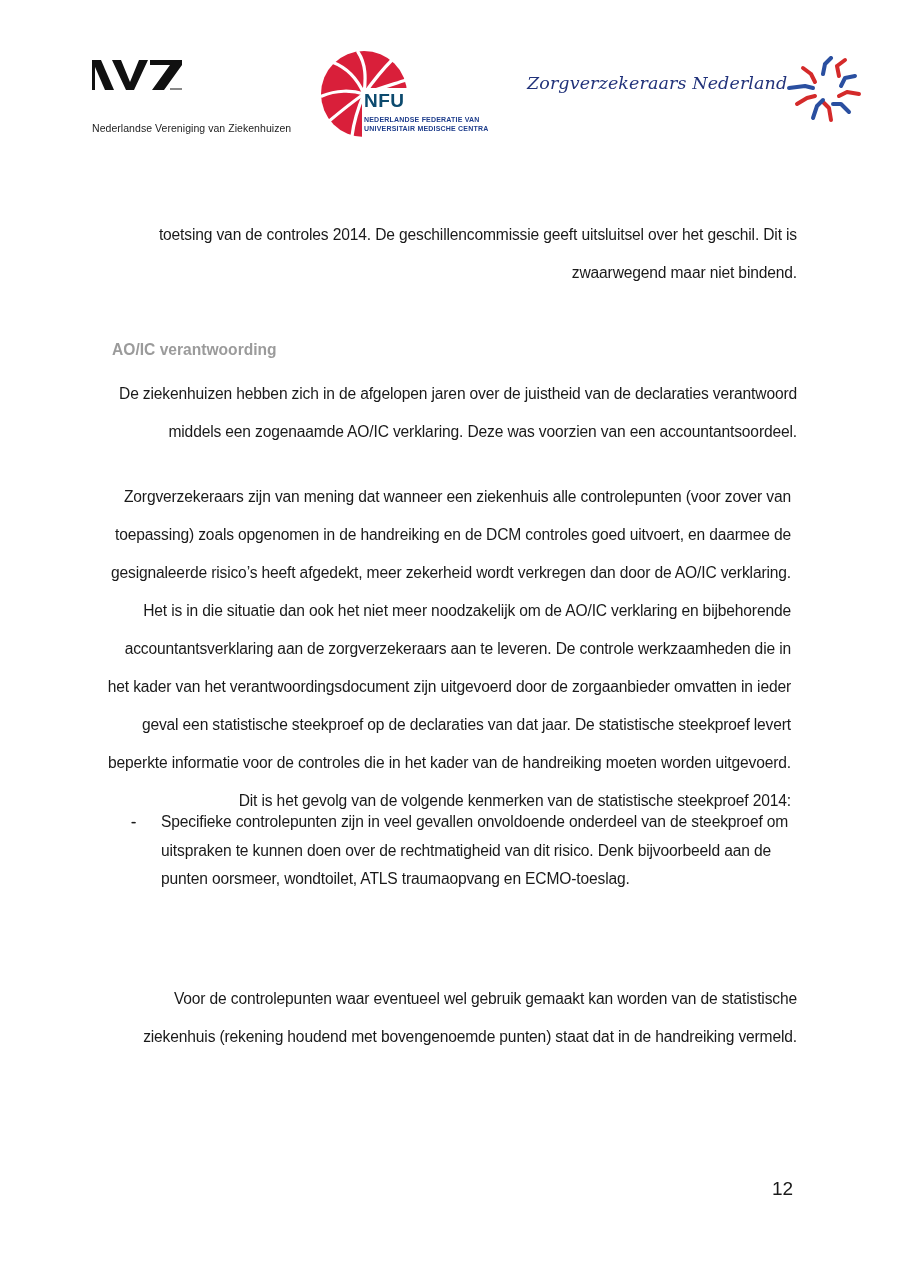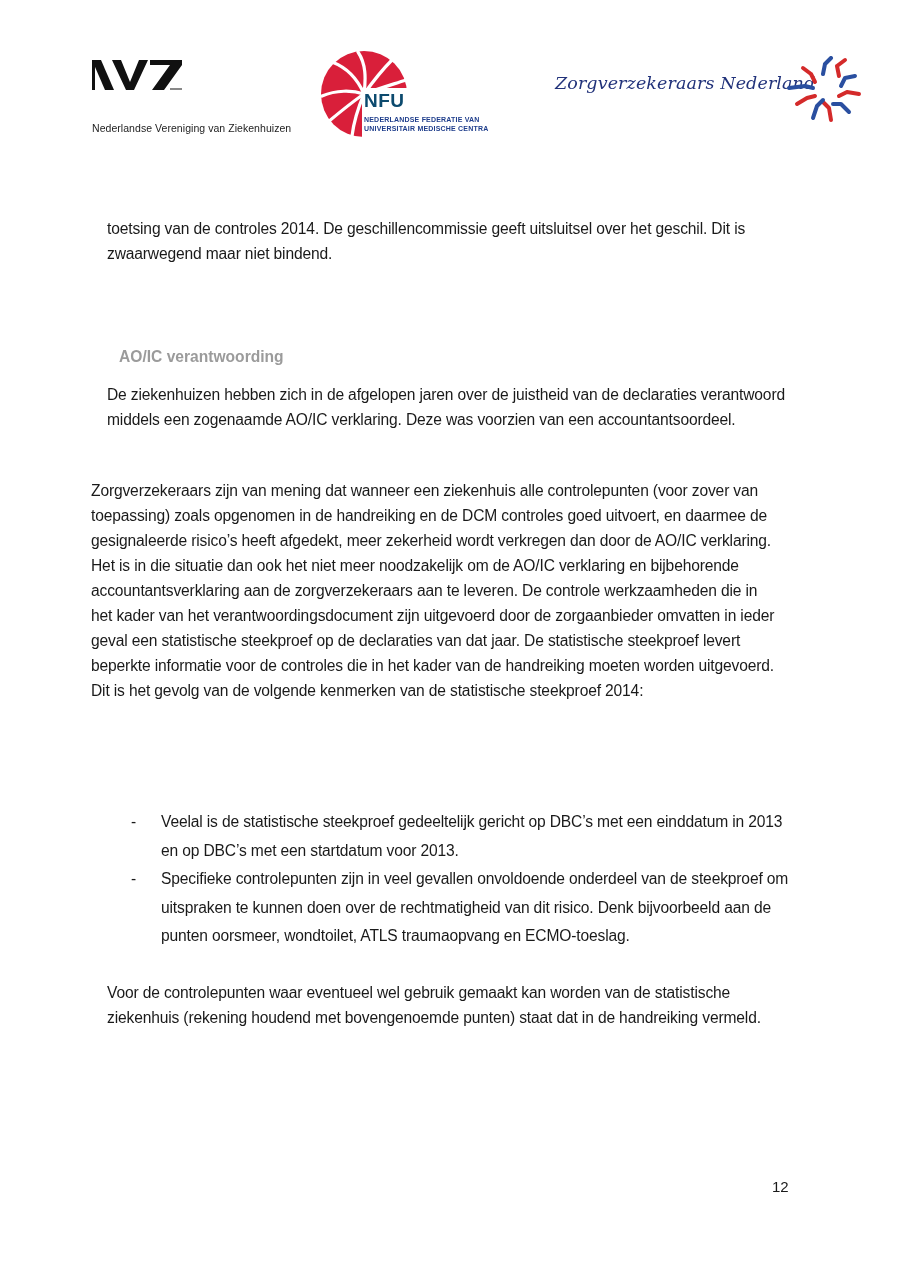--- a/index.html
+++ b/index.html
@@ -12,33 +12,33 @@
   .nvz-sub { position: absolute; left: 0; top: 64px; font-size: 10.5px; color: #222; white-space: nowrap; letter-spacing: 0.05px; text-align: right; }
 
   .logo-nfu { position: absolute; left: 318px; top: 50px; width: 210px; height: 92px; }
   .nfu-disc { position: absolute; left: 0; top: 0; }
   .nfu-name { position: absolute; left: 46px; top: 40px; font-size: 19px; font-weight: bold; color: #0c4a6e; letter-spacing: 0.5px; }
   .nfu-line1, .nfu-line2 { position: absolute; left: 46px; font-size: 7px; font-weight: bold; color: #1f3e8c; white-space: nowrap; letter-spacing: 0.2px; }
   .nfu-line1 { top: 66px; }
   .nfu-line2 { top: 75px; }
 
   .logo-zn { position: absolute; left: 527px; top: 56px; width: 340px; height: 70px; }
-  .zn-text { position: absolute; left: 0; top: 17px; font-family: "DejaVu Serif", serif; font-style: italic; font-size: 17.5px; color: #21327a; white-space: nowrap; letter-spacing: 0.1px; margin-left: 28px; }
+  .zn-text { position: absolute; left: 0; top: 17px; font-family: "DejaVu Serif", serif; font-style: italic; font-size: 17.5px; color: #21327a; white-space: nowrap; letter-spacing: 0.1px; }
   .zn-mark { position: absolute; left: 258px; top: 0; }
-  .p { font-size: 15.6px; line-height: 25px; margin: 0; letter-spacing: -0.15px; }
-  .heading { position: absolute; left: 107px; top: 336px; font-size: 15.6px; font-weight: bold; color: #9b9b9b; margin: 12px; }
+  .p { font-size: 15.6px; line-height: 38px; margin: 0; letter-spacing: -0.15px; text-align: right; }
+  .heading { position: absolute; left: 107px; top: 336px; font-size: 15.6px; font-weight: bold; color: #9b9b9b; margin: 5px; }
   .p1 { position: absolute; left: 107px; top: 216px; width: 690px; }
-  .p2 { position: absolute; left: 107px; top: 375px; width: 690px; margin-top: 7px; }
-  .p3 { position: absolute; left: 91px; top: 478px; width: 690px; }
+  .p2 { position: absolute; left: 107px; top: 375px; width: 690px; }
+  .p3 { position: absolute; left: 101px; top: 478px; width: 690px; }
   .list { position: absolute; left: 107px; top: 808px; width: 690px; margin: 0; padding: 0; list-style: none; }
   .li { position: relative; padding-left: 54px; font-size: 15.6px; line-height: 28.6px; letter-spacing: -0.15px; }
   .li .dash { position: absolute; left: 24px; top: 0; }
   .p4 { position: absolute; left: 107px; top: 980px; width: 690px; }
 
-  .page-num { position: absolute; left: 772px; top: 1178px; font-size: 15px; }
+  .page-num { position: absolute; left: 772px; top: 1178px; font-size: 19px; }
 </style>
 </head>
 <body>
 
 <div class="logo-nvz">
   <svg class="nvz-mark" width="92" height="34" viewBox="0 0 92 34">
     <polygon points="0,2 9,2 22,32 13,32" fill="#111"></polygon>
     <rect x="0" y="2" width="3" height="30" fill="#111"></rect>
     <polygon points="20,2 29,2 38,24 47,2 56,2 42,32 34,32" fill="#111"></polygon>
     <polygon points="58,2 90,2 90,7 72,32 60,32 78,7 58,7" fill="#111"></polygon>
@@ -88,21 +88,20 @@
 
 <h2 class="heading">AO/IC verantwoording</h2>
 
 <p class="p p2">De ziekenhuizen hebben zich in de afgelopen jaren over de juistheid van de declaraties verantwoord middels een zogenaamde AO/IC verklaring. Deze was voorzien van een accountantsoordeel.</p>
 
 <p class="p p3">Zorgverzekeraars zijn van mening dat wanneer een ziekenhuis alle controlepunten (voor zover van toepassing) zoals opgenomen in de handreiking en de DCM controles goed uitvoert, en daarmee de gesignaleerde risico’s heeft afgedekt, meer zekerheid wordt verkregen dan door de AO/IC verklaring. Het is in die situatie dan ook het niet meer noodzakelijk om de AO/IC verklaring en bijbehorende accountantsverklaring aan de zorgverzekeraars aan te leveren. De controle werkzaamheden die in het kader van het verantwoordingsdocument zijn uitgevoerd door de zorgaanbieder omvatten in ieder geval een statistische steekproef op de declaraties van dat jaar. De statistische steekproef levert beperkte informatie voor de controles die in het kader van de handreiking moeten worden uitgevoerd. Dit is het gevolg van de volgende kenmerken van de statistische steekproef 2014:</p>
 
 <ul class="list">
   <li class="li">
     <span class="dash">-</span>
-    <span>Veelal is de statistische steekproef gedeeltelijk gericht op DBC’s met een einddatum in 2013 en op DBC’s met een startdatum voor 2013.</span>
   </li>
   <li class="li">
     <span class="dash">-</span>
     <span>Specifieke controlepunten zijn in veel gevallen onvoldoende onderdeel van de steekproef om uitspraken te kunnen doen over de rechtmatigheid van dit risico. Denk bijvoorbeeld aan de punten oorsmeer, wondtoilet, ATLS traumaopvang en ECMO-toeslag.</span>
   </li>
 </ul>
 
 <p class="p p4">Voor de controlepunten waar eventueel wel gebruik gemaakt kan worden van de statistische ziekenhuis (rekening houdend met bovengenoemde punten) staat dat in de handreiking vermeld.</p>
 
 <div class="page-num">12</div>

